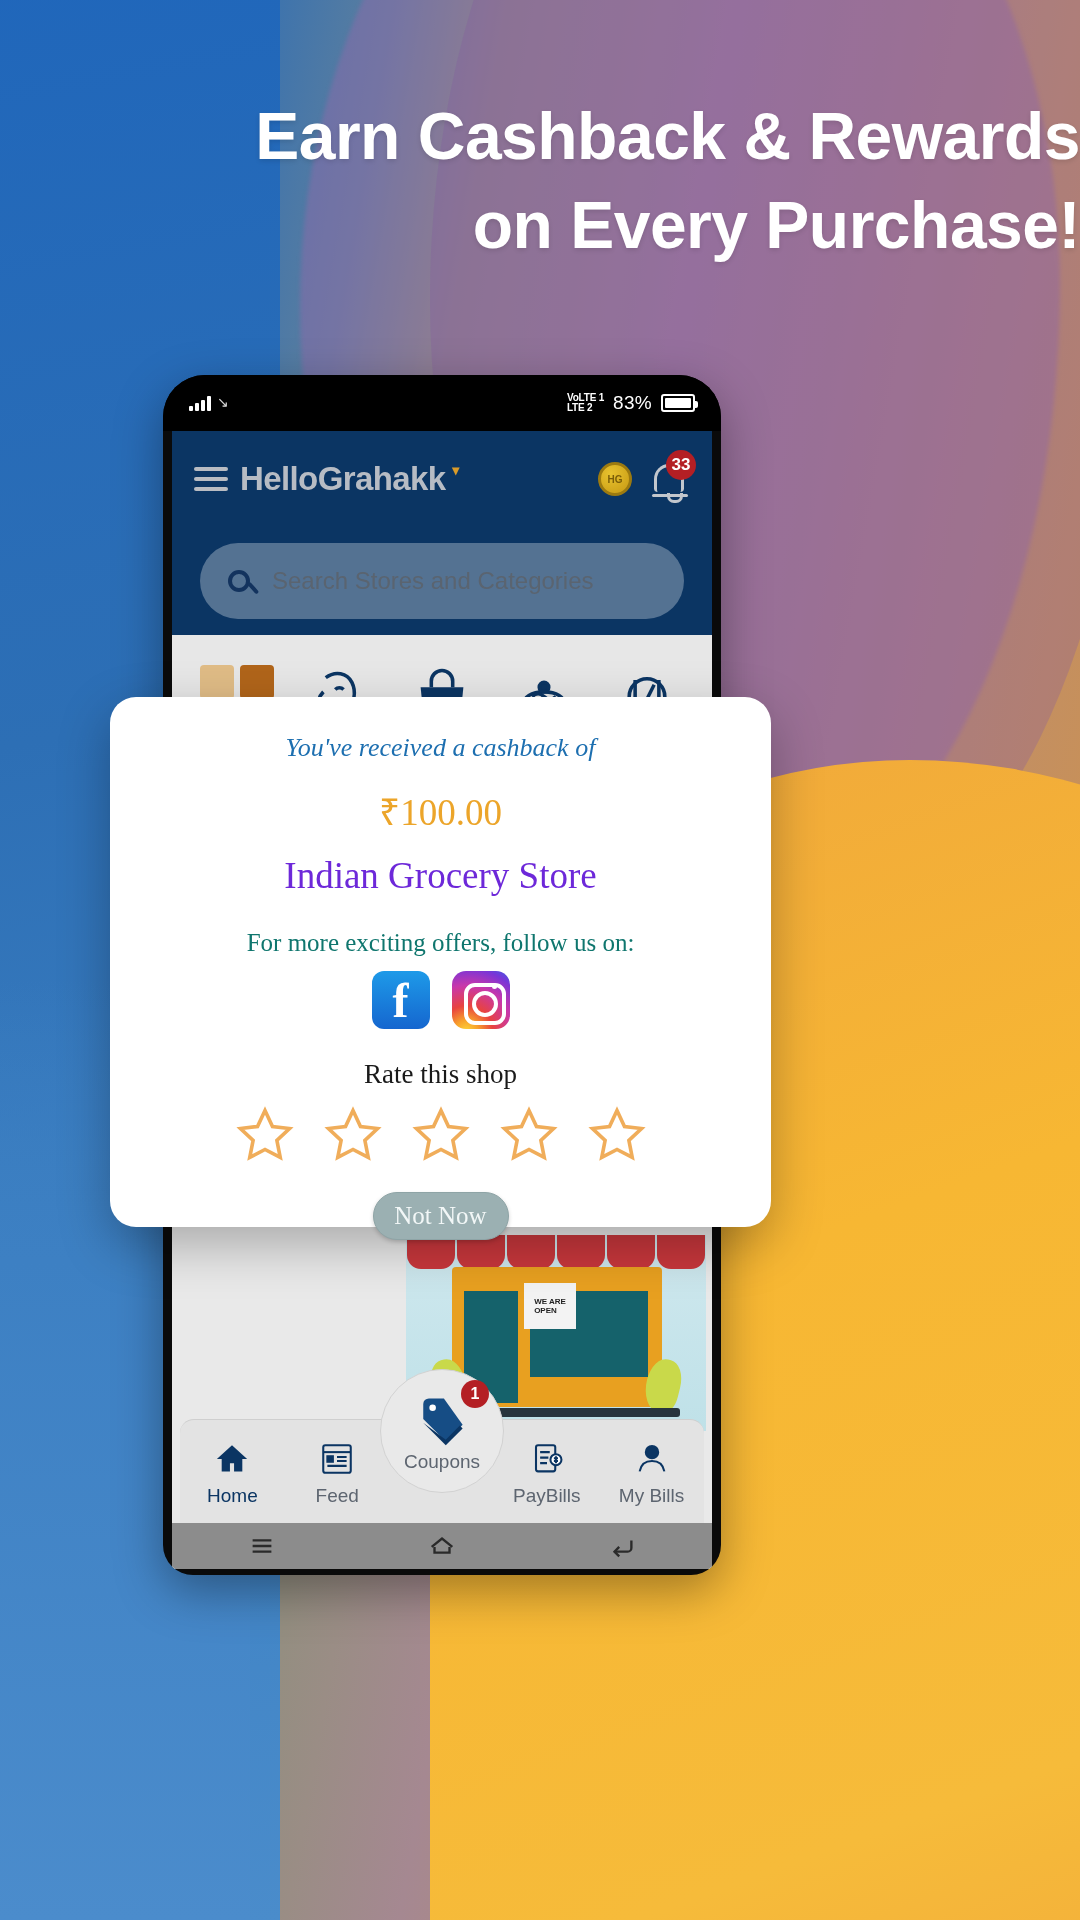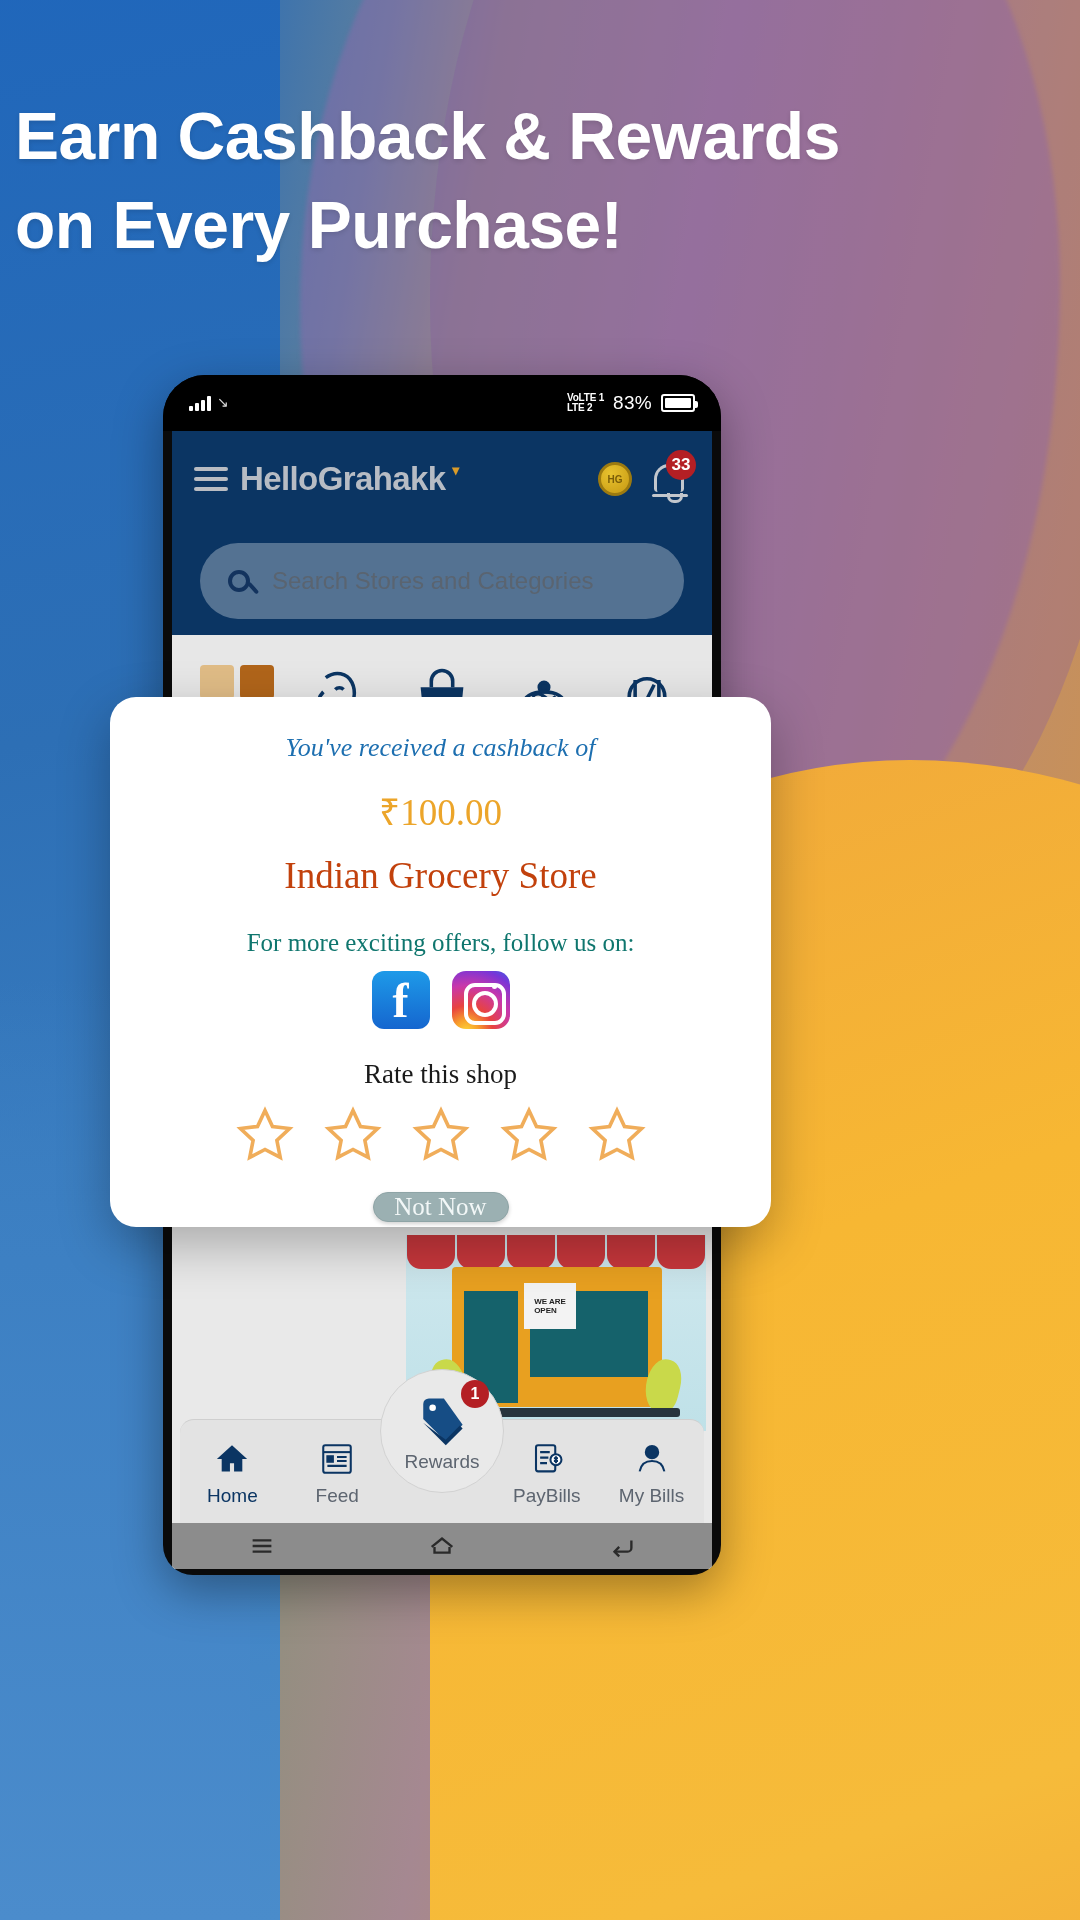--- a/index.html
+++ b/index.html
@@ -63,21 +63,21 @@
     left: 0px; top: 980px;
     width: 250px; height: 940px;
     background: linear-gradient(180deg, rgba(45,111,181,0.0) 0%, #3d80c3 30%, #4b8ccc 100%);
   }
 
   
   .headline {
     position: absolute;
     left: 0; top: 92px;
     width: 1080px;
-    text-align: left;
+    text-align: right;
     color: #ffffff;
     font-family: "Liberation Sans", sans-serif;
     font-weight: bold;
     font-size: 66px;
     line-height: 1.35;
     letter-spacing: -0.5px;
     text-shadow: 0 2px 5px rgba(0,0,0,0.12);
     padding-left: 15px;
   }
   .headline .l1 { display:block; }
@@ -325,21 +325,21 @@
   }
   .dlg-amount {
     color: #eca52a; font-family: "Liberation Serif", serif;
     font-size: 37px; margin-top: 22px;
   }
   .dlg-from {
     color: #1d6fb0; font-family: "Liberation Serif", serif;
     font-size: 26px; margin-top: 20px;
   }
   .dlg-store {
-    color: #c2410c; font-family: "Liberation Serif", serif;
+    color: #6d28d9; font-family: "Liberation Serif", serif;
     font-size: 37px; margin-top: 18px;
   }
   .dlg-follow {
     color: #0f766e; font-family: "Liberation Serif", serif;
     font-size: 25px; margin-top: 32px;
   }
   .socials { display:flex; justify-content:center; gap: 22px; margin-top: 14px; }
   .fb {
     width: 58px; height: 58px; border-radius: 12px;
     background: linear-gradient(180deg, #1e9ae8 0%, #1566cf 100%);
@@ -368,21 +368,21 @@
     background:#fff; border-radius:50%;
   }
   .dlg-rate {
     color:#1a1a1a; font-family:"Liberation Serif", serif;
     font-size: 27px; margin-top: 30px;
   }
   .stars { display:flex; justify-content:center; gap: 26px; margin-top: 14px; }
   .star { width: 62px; height: 62px; display:block; }
   .notnow {
     margin: 26px auto 0 auto;
-    width: 136px; height: 30px;
+    width: 136px; height: 48px;
     background: #9bb0b2;
     border: 1px solid #8ea4a6;
     border-radius: 24px;
     color: #f2f7f7;
     font-family: "Liberation Serif", serif;
     font-size: 25px;
     display:flex; align-items:center; justify-content:center;
     box-shadow: 0 2px 4px rgba(0,0,0,0.18);
   }
 </style>
@@ -565,21 +565,21 @@
           <div class="nlbl">My Bills</div>
         </div>
       </div>
 
       <div class="nav-center">
         <svg style="width:62px;height:60px" viewBox="0 0 64 64">
           <path d="M34 10H18a6 6 0 0 0-6 6v16l24 24 18-18z" fill="#164d85"></path>
           <circle cx="22" cy="20" r="3.5" fill="#fff"></circle>
           <path d="M12 36l24 24 18-18-3-3-15 15z" fill="#0b3563"></path>
         </svg>
-        <div class="nlbl">Rewards</div>
+        <div class="nlbl">Coupons</div>
         <div class="coupon-badge">1</div>
       </div>
 
       <div class="androidnav">
         <svg class="an-ic" width="30" height="30" viewBox="0 0 32 32" fill="none" stroke="#2a2a2a" stroke-width="2.5">
           <path d="M6 10h20M6 16h20M6 22h20"></path>
         </svg>
         <svg class="an-ic" width="30" height="30" viewBox="0 0 32 32" fill="none" stroke="#2a2a2a" stroke-width="2.5">
           <path d="M5 17L16 8l11 9"></path>
             <path d="M8 17v6h16v-6"></path>

